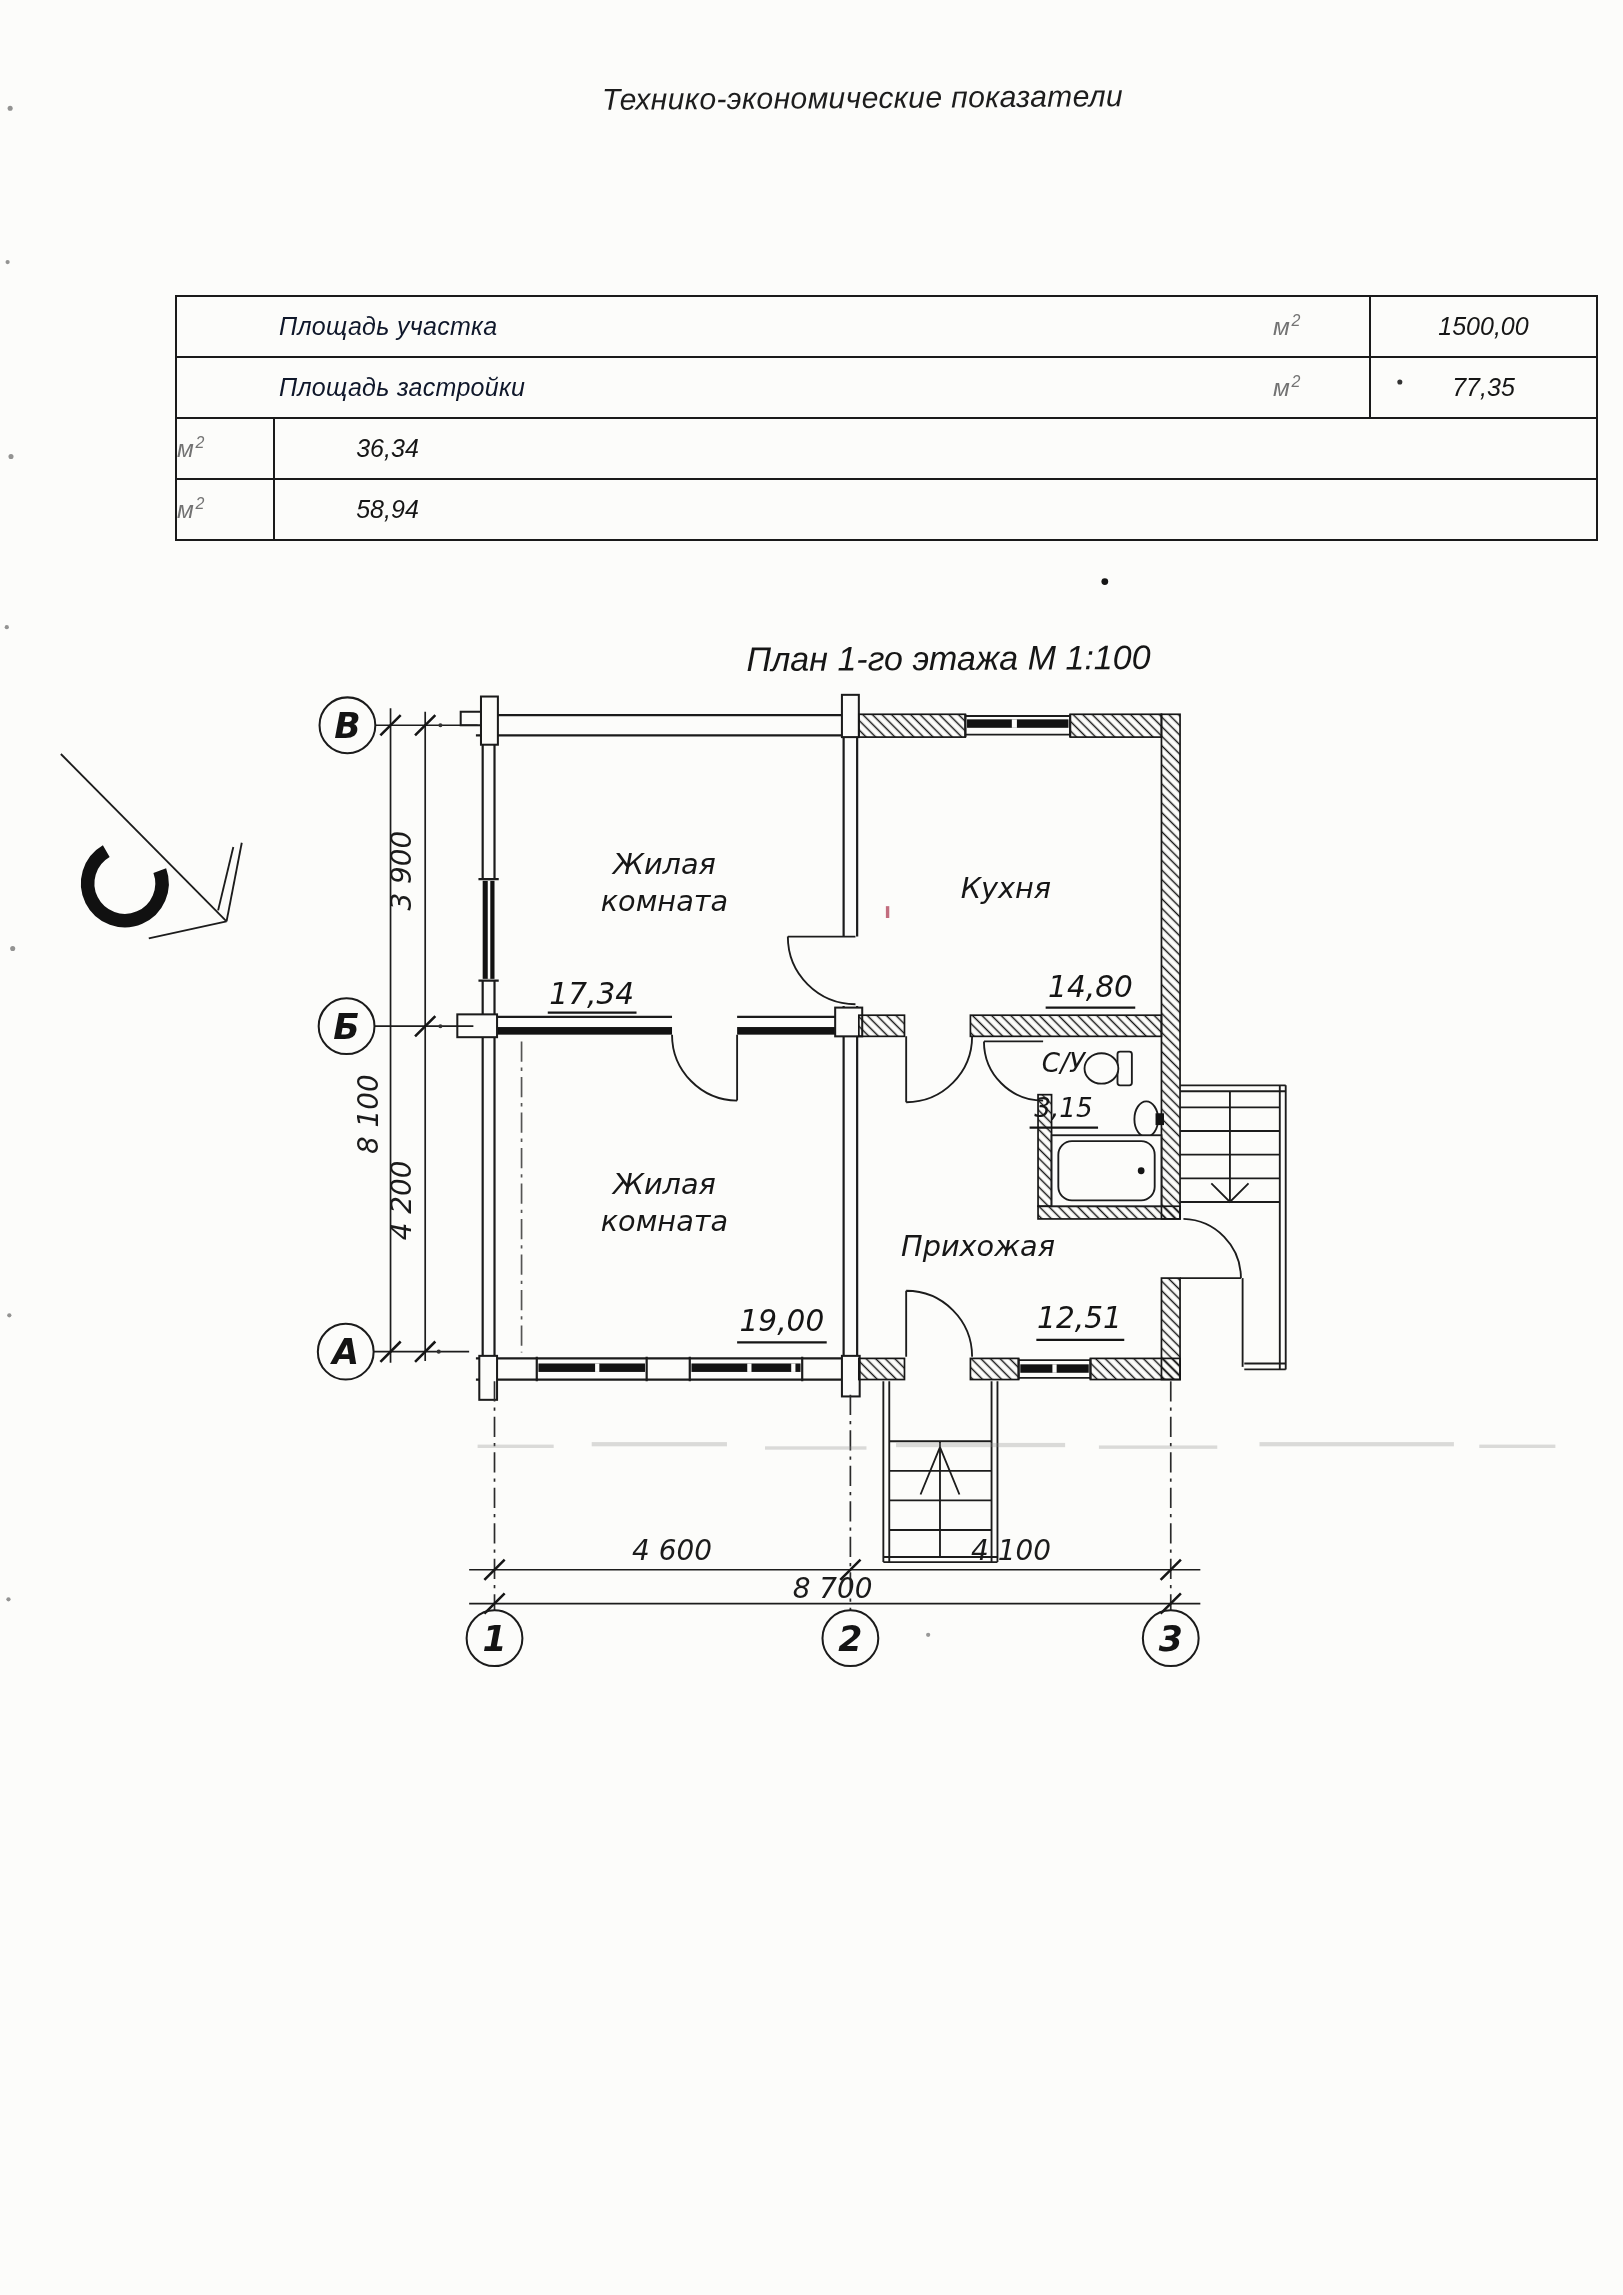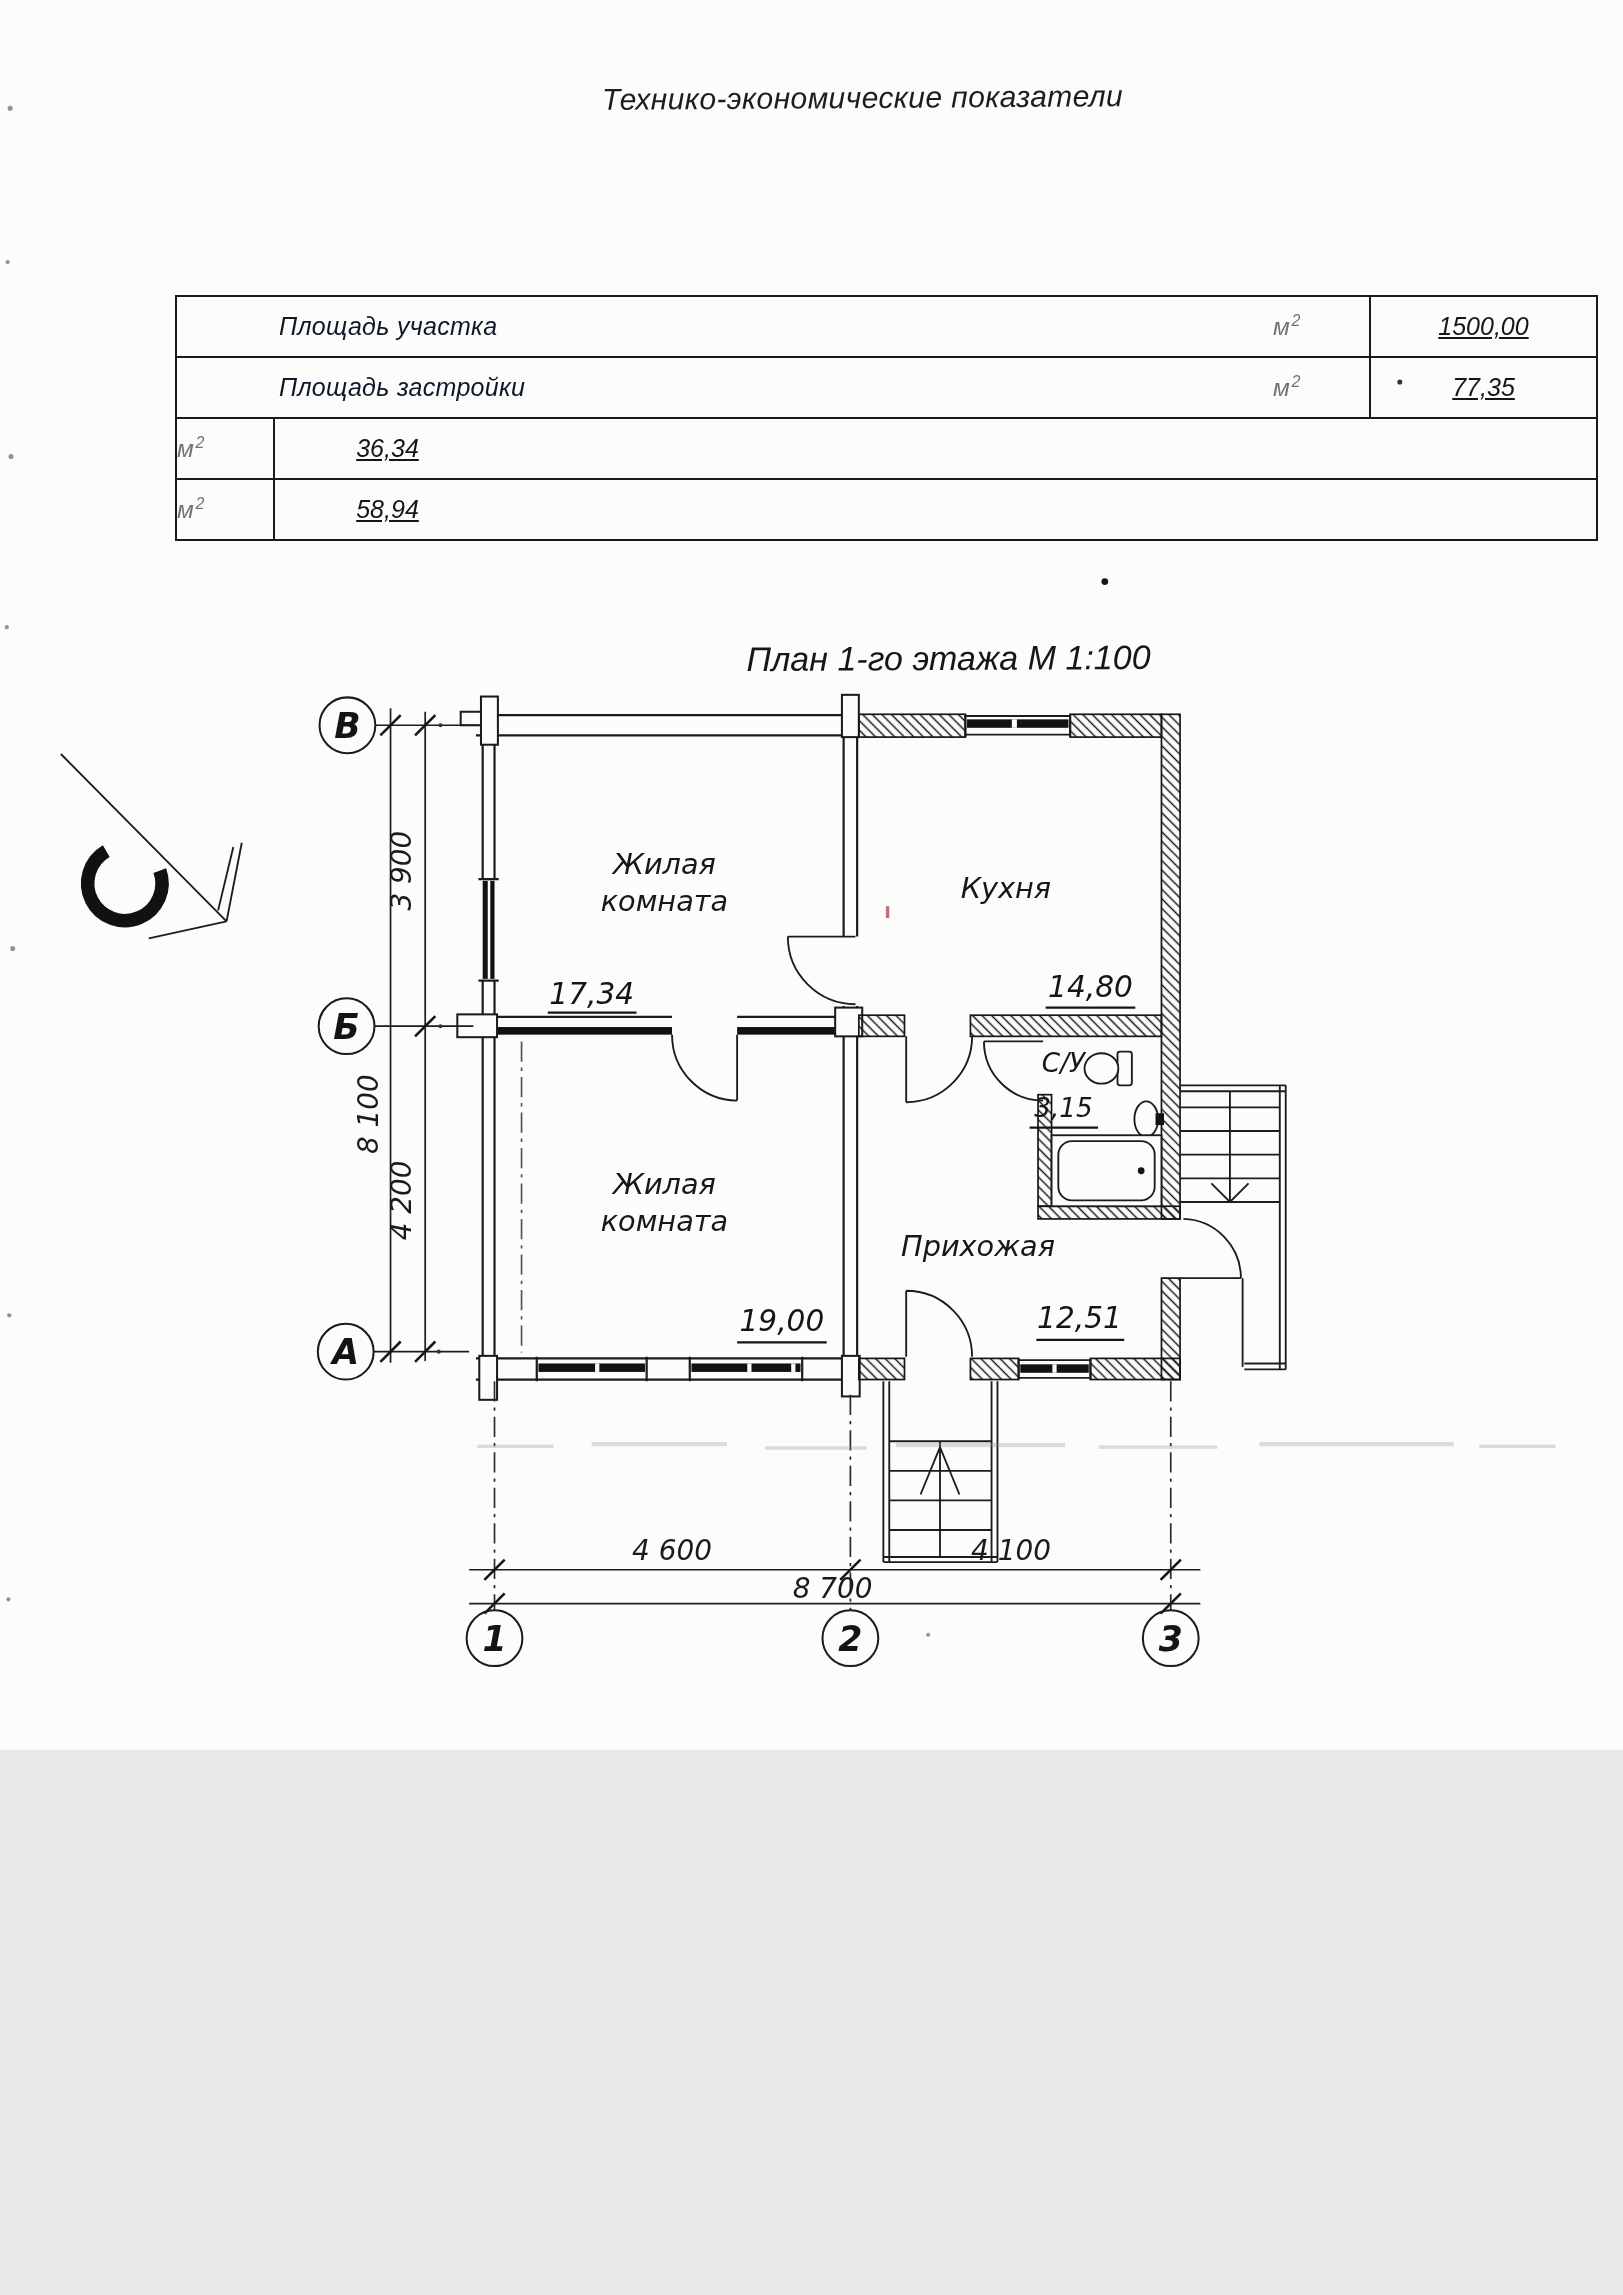--- a/index.html
+++ b/index.html
@@ -1,18 +1,18 @@
 <!DOCTYPE html>
 <html style="font-size:13.5px"><head>
 <meta charset="utf-8">
 <style>
   html,body{margin:0;padding:0;background:#e8e8e6;}
   .page{
     position:relative;
-    width:1623px;height:1750px;
+    width:1623px;height:2295px;
     background:#fcfcfa;
     overflow:hidden;
     font-family:"Liberation Sans", sans-serif;
   }
   .doc-title{
     position:absolute;left:423px;top:81px;width:879px;
     text-align:center;font-style:italic;font-size:30px;color:#1d1d1d;
     transform:rotate(-0.4deg);letter-spacing:0.4px;
   }
   .plan-title{
@@ -34,21 +34,21 @@
     flex:1;padding-left:102px;
     font-style:italic;font-size:25px;color:#0f172a;letter-spacing:0.3px;
   }
   .tec-unit{
     width:96px;font-style:italic;font-size:24.5px;color:#737373;
   }
   .tec-unit .sup{font-size:16px;vertical-align:super;margin-left:1.7px;}
   .tec-value{
     width:227px;align-self:stretch;display:flex;align-items:center;justify-content:center;
     border-left:2.2px solid #1a1a1a;box-sizing:border-box;
-    font-style:italic;font-size:25px;color:#161616;text-decoration:underline;
+    font-style:italic;font-size:25px;color:#161616;
   }
   svg{position:absolute;left:0;top:0;}
   .ln{stroke:#1b1b1b;stroke-width:2.6;fill:none;}
   .thin{stroke:#1c1c1c;stroke-width:2.2;fill:none;}
   .wall-hatch{fill:url(#hatch);stroke:#151515;stroke-width:2;}
   .joint{fill:#fcfcfa;stroke:#1b1b1b;stroke-width:2.4;}
   .blackband{fill:#121212;stroke:none;}
   .whitetick{fill:#fcfcfa;stroke:none;}
   .door{stroke:#1c1c1c;stroke-width:2.2;fill:none;}
   .fixture{stroke:#1c1c1c;stroke-width:2.2;fill:#fcfcfa;}

